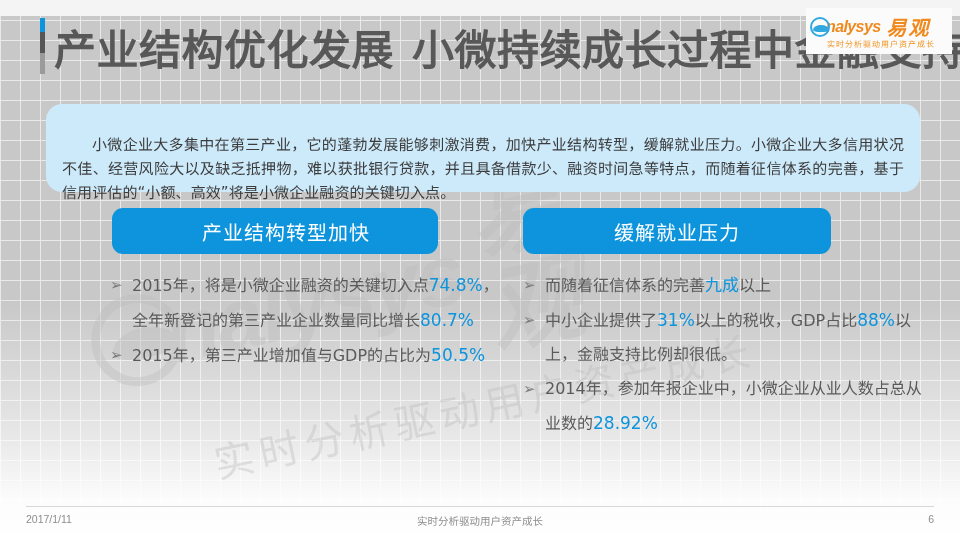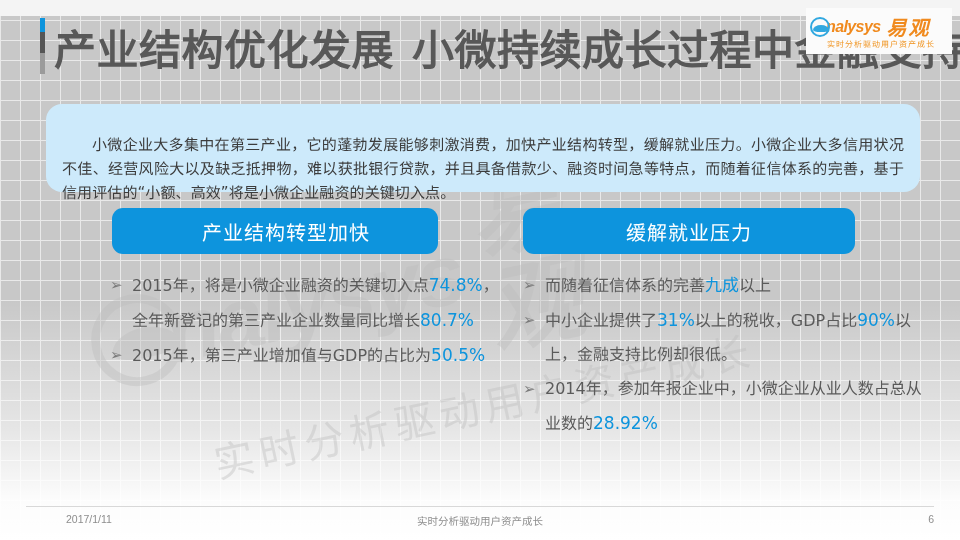--- a/index.html
+++ b/index.html
@@ -199,21 +199,21 @@
     border-radius: 11px;
     display: flex;
     align-items: center;
     justify-content: center;
     color: #ffffff;
     font-size: 20px;
     letter-spacing: 1px;
     font-family: "DejaVu Sans", "Liberation Sans", sans-serif;
   }
   .pill-left  { left: 112px; width: 326px; padding-left: 22px; }
-  .pill-right { left: 523px; width: 332px; }
+  .pill-right { left: 523px; width: 308px; }
 
   
   .col {
     position: absolute;
     top: 268px;
   }
   .col-left  { left: 110px; width: 400px; }
   .col-right { left: 523px; width: 400px; }
 
   .bullet {
@@ -246,21 +246,21 @@
     width: 908px; height: 1px;
     background: #d8d8d8;
   }
   .footer {
     position: absolute;
     left: 0; top: 508px;
     width: 960px; height: 28px;
     color: #8d8d8d;
     font-size: 10.5px;
   }
-  .footer-date   { position: absolute; left: 26px;  top: 5px; margin-left: 40px; }
+  .footer-date   { position: absolute; left: 26px;  top: 5px; }
   .footer-center { position: absolute; left: 0; top: 5px; width: 960px; text-align: center; font-size: 10.5px; }
   .footer-page   { position: absolute; right: 26px; top: 5px; }
 </style>
 </head>
 <body>
 
 <div id="slide">
 
   <div class="top-band"></div>
 
@@ -295,21 +295,21 @@
 
   <div class="pill pill-left">产业结构转型加快</div>
   <div class="pill pill-right">缓解就业压力</div>
 
   <div class="col col-left">
       <div class="bullet"><span class="arrow">➢</span><span>2015年，将是小微企业融资的关键切入点</span><span class="hl">74.8%</span><span>，全年新登记的第三产业企业数量同比增长</span><span class="hl">80.7%</span></div>
       <div class="bullet"><span class="arrow">➢</span><span>2015年，第三产业增加值与GDP的占比为</span><span class="hl">50.5%</span></div>
     </div>
   <div class="col col-right">
       <div class="bullet"><span class="arrow">➢</span><span>而随着征信体系的完善</span><span class="hl">九成</span><span>以上</span></div>
-      <div class="bullet"><span class="arrow">➢</span><span>中小企业提供了</span><span class="hl">31%</span><span>以上的税收，GDP占比</span><span class="hl">90%</span><span>以上，金融支持比例却很低。</span></div>
+      <div class="bullet"><span class="arrow">➢</span><span>中小企业提供了</span><span class="hl">31%</span><span>以上的税收，GDP占比</span><span class="hl">88%</span><span>以上，金融支持比例却很低。</span></div>
       <div class="bullet"><span class="arrow">➢</span><span>2014年，参加年报企业中，小微企业从业人数占总从业数的</span><span class="hl">28.92%</span></div>
     </div>
 
   <div class="footer-rule"></div>
   <div class="footer">
     <div class="footer-date">2017/1/11</div>
     <div class="footer-center">实时分析驱动用户资产成长</div>
     <div class="footer-page">6</div>
   </div>
 

